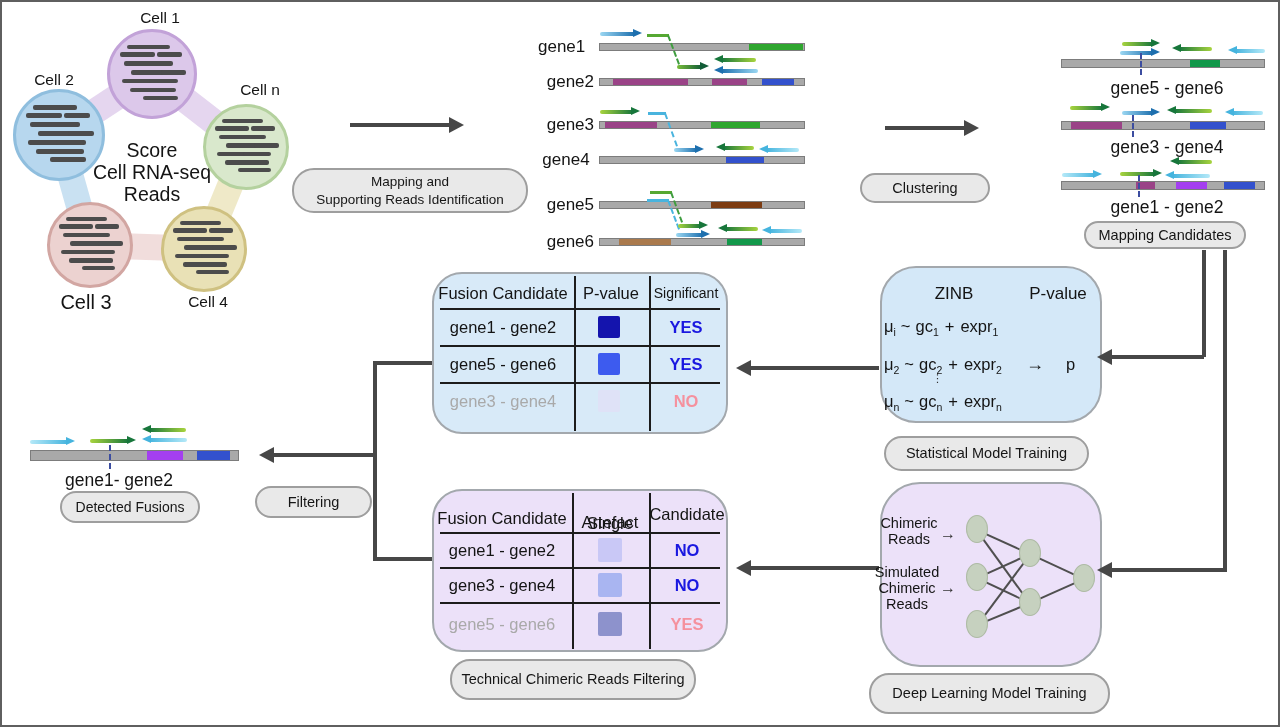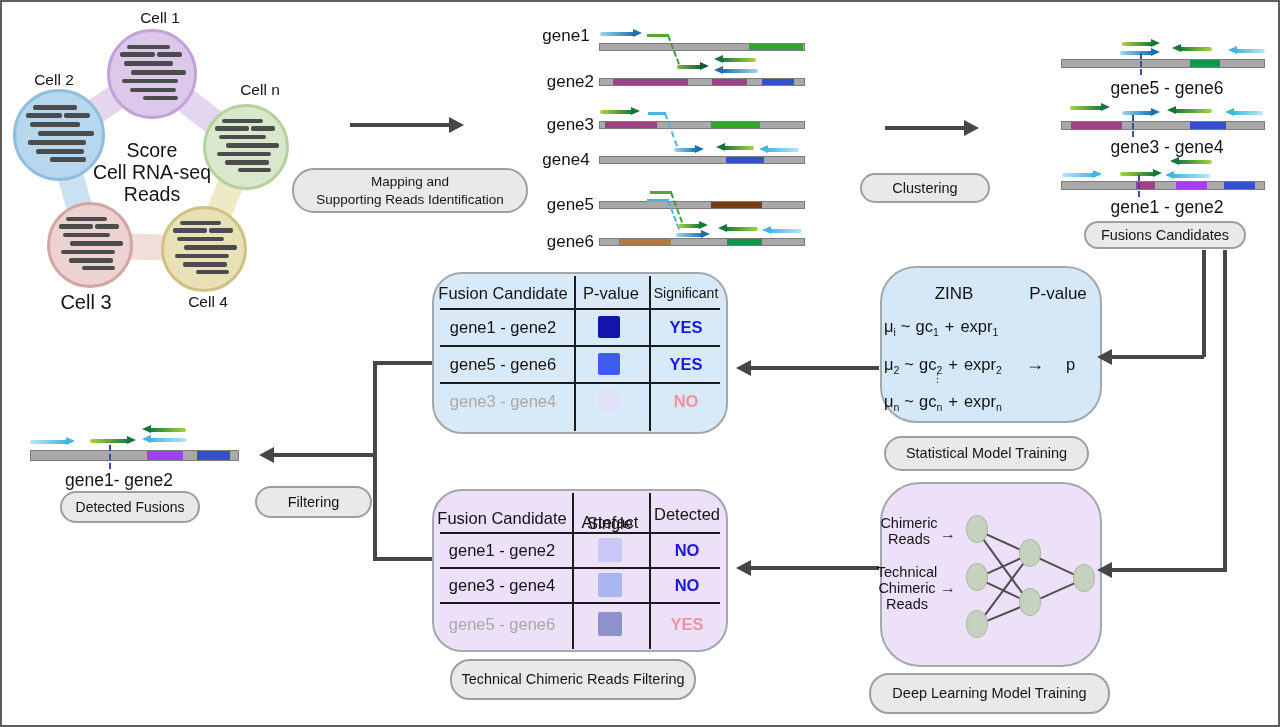--- a/index.html
+++ b/index.html
@@ -26,21 +26,21 @@
   <div class="lbl ctr" style="left:150px;top:192px;font-size:19.5px">Reads</div>
 
   <div class="pill" style="left:290px;top:166px;width:236px;height:45px;border-radius:22px;font-size:13.5px">
     <span>Mapping and</span>
     <span>Supporting Reads Identification</span>
   </div>
   <div class="pill" style="left:858px;top:171px;width:130px;height:30px;font-size:14.5px">
     <span>Clustering</span>
   </div>
   <div class="pill" style="left:1082px;top:219px;width:162px;height:28px;font-size:14.5px">
-    <span>Fusions Candidates</span>
+    <span>Mapping Candidates</span>
   </div>
   <div class="pill" style="left:882px;top:434px;width:205px;height:35px;font-size:14.5px">
     <span>Statistical Model Training</span>
   </div>
   <div class="pill" style="left:253px;top:484px;width:117px;height:32px;font-size:14.5px">
     <span>Filtering</span>
   </div>
   <div class="pill" style="left:58px;top:489px;width:140px;height:32px;font-size:14px">
     <span>Detected Fusions</span>
   </div>
@@ -122,21 +122,21 @@
     <div style="position: absolute; left: 210.413px; top: 243.261px; width: 24.3043px; height: 4.5px; border-radius: 2px; background: rgb(76, 76, 76);"></div>
     <div style="position: absolute; left: 173.022px; top: 251.674px; width: 33.6522px; height: 4.5px; border-radius: 2px; background: rgb(76, 76, 76);"></div>
     <div style="position: absolute; left: 199.196px; top: 251.674px; width: 28.0435px; height: 4.5px; border-radius: 2px; background: rgb(76, 76, 76);"></div>
     <div style="position: absolute; left: 180.5px; top: 260.087px; width: 44.8696px; height: 4.5px; border-radius: 2px; background: rgb(76, 76, 76);"></div>
     <div style="position: absolute; left: 193.587px; top: 267.565px; width: 33.6522px; height: 4.5px; border-radius: 2px; background: rgb(76, 76, 76);"></div>
     <div style="position: absolute; left: 206px; top: 300px; transform: translate(-50%, -50%); white-space: nowrap; font-size: 15.5px; color: rgb(20, 20, 20); font-weight: normal;">Cell 4</div>
     <div style="position: absolute; left: 348px; top: 121px; width: 101px; height: 4px; background: rgb(71, 71, 71);"></div>
     <div style="position: absolute; left: 447px; top: 115px; width: 0px; height: 0px; border-top: 8px solid transparent; border-bottom: 8px solid transparent; border-left: 15px solid rgb(71, 71, 71);"></div>
     <div style="position: absolute; left: 883px; top: 124px; width: 81px; height: 4px; background: rgb(71, 71, 71);"></div>
     <div style="position: absolute; left: 962px; top: 118px; width: 0px; height: 0px; border-top: 8px solid transparent; border-bottom: 8px solid transparent; border-left: 15px solid rgb(71, 71, 71);"></div>
-    <div style="position: absolute; left: 536px; top: 24px; width: 56px; text-align: center; font-size: 17px; white-space: nowrap;">gene1</div>
+    <div style="position: absolute; left: 536px; top: 35px; width: 56px; text-align: left; font-size: 17px; white-space: nowrap;">gene1</div>
     <div style="position: absolute; left: 597px; top: 41px; width: 206px; height: 8px; background: rgb(169, 169, 169); border: 1px solid rgb(124, 124, 124);"></div>
     <div style="position: absolute; left: 747.38px; top: 42px; width: 53.56px; height: 6px; background: rgb(47, 166, 47);"></div>
     <div style="position: absolute; left: 536px; top: 70px; width: 56px; text-align: right; font-size: 17px; white-space: nowrap;">gene2</div>
     <div style="position: absolute; left: 597px; top: 76px; width: 206px; height: 8px; background: rgb(169, 169, 169); border: 1px solid rgb(124, 124, 124);"></div>
     <div style="position: absolute; left: 611.42px; top: 77px; width: 74.16px; height: 6px; background: rgb(154, 67, 135);"></div>
     <div style="position: absolute; left: 710.3px; top: 77px; width: 35.02px; height: 6px; background: rgb(154, 67, 135);"></div>
     <div style="position: absolute; left: 759.74px; top: 77px; width: 31.93px; height: 6px; background: rgb(51, 81, 205);"></div>
     <div style="position: absolute; left: 536px; top: 113px; width: 56px; text-align: right; font-size: 17px; white-space: nowrap;">gene3</div>
     <div style="position: absolute; left: 597px; top: 119px; width: 206px; height: 8px; background: rgb(169, 169, 169); border: 1px solid rgb(124, 124, 124);"></div>
     <div style="position: absolute; left: 603.18px; top: 120px; width: 51.5px; height: 6px; background: rgb(154, 67, 135);"></div>
@@ -277,38 +277,38 @@
     <div style="position: absolute; left: 685px; top: 548px; transform: translate(-50%, -50%); white-space: nowrap; font-size: 16.5px; color: rgb(26, 24, 224); font-weight: bold;">NO</div>
     <div style="position: absolute; left: 500px; top: 583px; transform: translate(-50%, -50%); white-space: nowrap; font-size: 16.5px; color: rgb(20, 20, 20); font-weight: normal;">gene3 - gene4</div>
     <div style="position: absolute; left: 596px; top: 571px; width: 24px; height: 24px; background: rgb(169, 181, 241); border-radius: 2px;"></div>
     <div style="position: absolute; left: 685px; top: 583px; transform: translate(-50%, -50%); white-space: nowrap; font-size: 16.5px; color: rgb(26, 24, 224); font-weight: bold;">NO</div>
     <div style="position: absolute; left: 500px; top: 622px; transform: translate(-50%, -50%); white-space: nowrap; font-size: 16.5px; color: rgb(169, 169, 169); font-weight: normal;">gene5 - gene6</div>
     <div style="position: absolute; left: 596px; top: 610px; width: 24px; height: 24px; background: rgb(141, 146, 204); border-radius: 2px;"></div>
     <div style="position: absolute; left: 685px; top: 622px; transform: translate(-50%, -50%); white-space: nowrap; font-size: 16.5px; color: rgb(245, 145, 158); font-weight: bold;">YES</div>
     <div style="position: absolute; left: 500px; top: 516px; transform: translate(-50%, -50%); white-space: nowrap; font-size: 16.5px; color: rgb(20, 20, 20); font-weight: normal;">Fusion Candidate</div>
     <div style="position: absolute; left: 608px; top: 520px; transform: translate(-50%, -50%); white-space: nowrap; font-size: 16.5px; color: rgb(20, 20, 20); font-weight: normal;">Artefact</div>
     <div style="position: absolute; left: 608px; top: 521px; transform: translate(-50%, -50%); white-space: nowrap; font-size: 16.5px; color: rgb(20, 20, 20); font-weight: normal;">Single</div>
-    <div style="position: absolute; left: 685px; top: 512px; transform: translate(-50%, -50%); white-space: nowrap; font-size: 16.5px; color: rgb(20, 20, 20); font-weight: normal;">Detected</div>
+    <div style="position: absolute; left: 685px; top: 512px; transform: translate(-50%, -50%); white-space: nowrap; font-size: 16.5px; color: rgb(20, 20, 20); font-weight: normal;">Candidate</div>
     <div class="eq" style="position: absolute; left: 882px; top: 315px; white-space: nowrap; font-size: 16.5px;"><span>μ</span><span class="sub">i</span><span style="margin-left: 5px; margin-right: 5px;">~</span><span>gc</span><span class="sub">1</span><span style="margin-left: 6px; margin-right: 6px;">+</span><span>expr</span><span class="sub">1</span></div>
     <div class="eq" style="position: absolute; left: 882px; top: 352px; white-space: nowrap; font-size: 16.5px;"><span>μ</span><span class="sub">2</span><span style="margin-left: 5px; margin-right: 5px;">~</span><span>gc</span><span class="sub">2</span><span style="margin-left: 6px; margin-right: 6px;">+</span><span>expr</span><span class="sub">2</span><span style="margin-left: 24px; margin-right: 0px; font-size: 18px;">→</span><span style="margin-left: 22px; margin-right: 0px;">p</span></div>
     <div class="eq" style="position: absolute; left: 882px; top: 390px; white-space: nowrap; font-size: 16.5px;"><span>μ</span><span class="sub">n</span><span style="margin-left: 5px; margin-right: 5px;">~</span><span>gc</span><span class="sub">n</span><span style="margin-left: 6px; margin-right: 6px;">+</span><span>expr</span><span class="sub">n</span></div>
     <div style="position: absolute; left: 975px; top: 527px; width: 58.1808px; height: 0px; border-top: 2.5px solid rgb(79, 79, 79); transform: rotate(0.425205rad); transform-origin: 0px 0px;"></div>
     <div style="position: absolute; left: 975px; top: 527px; width: 90.2109px; height: 0px; border-top: 2.5px solid rgb(79, 79, 79); transform: rotate(0.942815rad); transform-origin: 0px 0px;"></div>
     <div style="position: absolute; left: 975px; top: 575px; width: 58.1808px; height: 0px; border-top: 2.5px solid rgb(79, 79, 79); transform: rotate(-0.425205rad); transform-origin: 0px 0px;"></div>
     <div style="position: absolute; left: 975px; top: 575px; width: 58.6003px; height: 0px; border-top: 2.5px solid rgb(79, 79, 79); transform: rotate(0.440751rad); transform-origin: 0px 0px;"></div>
     <div style="position: absolute; left: 975px; top: 622px; width: 88.6002px; height: 0px; border-top: 2.5px solid rgb(79, 79, 79); transform: rotate(-0.929553rad); transform-origin: 0px 0px;"></div>
     <div style="position: absolute; left: 975px; top: 622px; width: 57.3847px; height: 0px; border-top: 2.5px solid rgb(79, 79, 79); transform: rotate(-0.393451rad); transform-origin: 0px 0px;"></div>
     <div style="position: absolute; left: 1028px; top: 551px; width: 59.5063px; height: 0px; border-top: 2.5px solid rgb(79, 79, 79); transform: rotate(0.433581rad); transform-origin: 0px 0px;"></div>
     <div style="position: absolute; left: 1028px; top: 600px; width: 59.0931px; height: 0px; border-top: 2.5px solid rgb(79, 79, 79); transform: rotate(-0.418224rad); transform-origin: 0px 0px;"></div>
     <div style="position: absolute; left: 964px; top: 513px; width: 22px; height: 28px; border-radius: 50%; background: rgb(198, 209, 191); border: 1px solid rgb(174, 187, 165);"></div>
     <div style="position: absolute; left: 964px; top: 561px; width: 22px; height: 28px; border-radius: 50%; background: rgb(198, 209, 191); border: 1px solid rgb(174, 187, 165);"></div>
     <div style="position: absolute; left: 964px; top: 608px; width: 22px; height: 28px; border-radius: 50%; background: rgb(198, 209, 191); border: 1px solid rgb(174, 187, 165);"></div>
     <div style="position: absolute; left: 1017px; top: 537px; width: 22px; height: 28px; border-radius: 50%; background: rgb(198, 209, 191); border: 1px solid rgb(174, 187, 165);"></div>
     <div style="position: absolute; left: 1017px; top: 586px; width: 22px; height: 28px; border-radius: 50%; background: rgb(198, 209, 191); border: 1px solid rgb(174, 187, 165);"></div>
     <div style="position: absolute; left: 1071px; top: 562px; width: 22px; height: 28px; border-radius: 50%; background: rgb(198, 209, 191); border: 1px solid rgb(174, 187, 165);"></div>
     <div style="position: absolute; left: 907px; top: 521px; transform: translate(-50%, -50%); white-space: nowrap; font-size: 14.5px; color: rgb(20, 20, 20); font-weight: normal;">Chimeric</div>
     <div style="position: absolute; left: 907px; top: 537px; transform: translate(-50%, -50%); white-space: nowrap; font-size: 14.5px; color: rgb(20, 20, 20); font-weight: normal;">Reads</div>
     <div style="position: absolute; left: 946px; top: 532px; transform: translate(-50%, -50%); white-space: nowrap; font-size: 16px; color: rgb(51, 51, 51); font-weight: normal;">→</div>
-    <div style="position: absolute; left: 905px; top: 570px; transform: translate(-50%, -50%); white-space: nowrap; font-size: 14.5px; color: rgb(20, 20, 20); font-weight: normal;">Technical</div>
+    <div style="position: absolute; left: 905px; top: 570px; transform: translate(-50%, -50%); white-space: nowrap; font-size: 14.5px; color: rgb(20, 20, 20); font-weight: normal;">Simulated</div>
     <div style="position: absolute; left: 905px; top: 586px; transform: translate(-50%, -50%); white-space: nowrap; font-size: 14.5px; color: rgb(20, 20, 20); font-weight: normal;">Chimeric</div>
     <div style="position: absolute; left: 905px; top: 602px; transform: translate(-50%, -50%); white-space: nowrap; font-size: 14.5px; color: rgb(20, 20, 20); font-weight: normal;">Reads</div>
     <div style="position: absolute; left: 946px; top: 586px; transform: translate(-50%, -50%); white-space: nowrap; font-size: 16px; color: rgb(51, 51, 51); font-weight: normal;">→</div>
   </div>
 
 </body></html>

